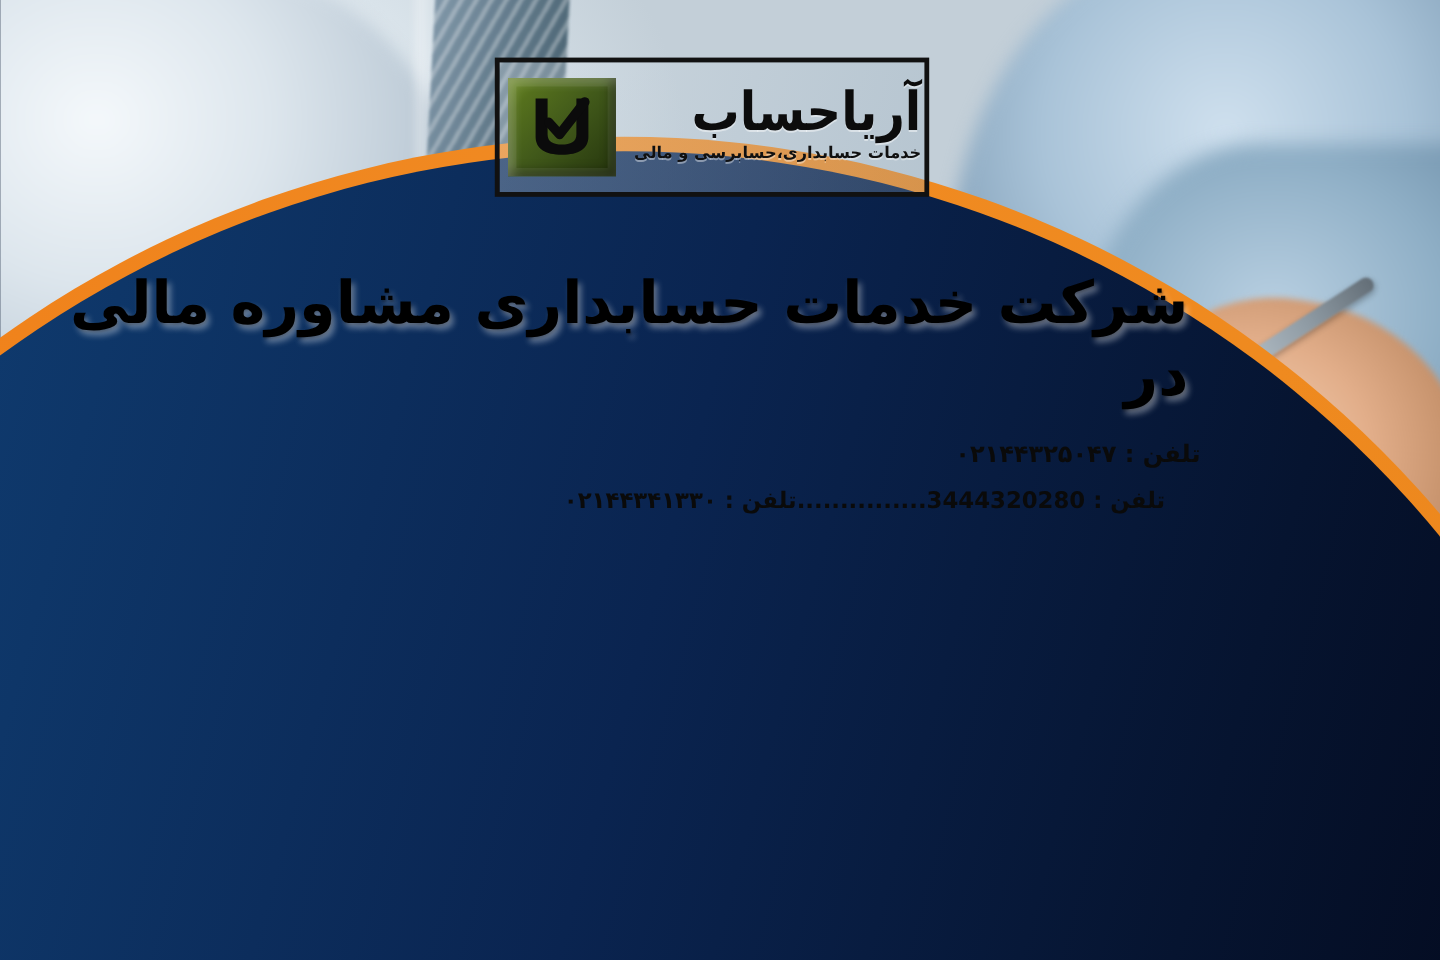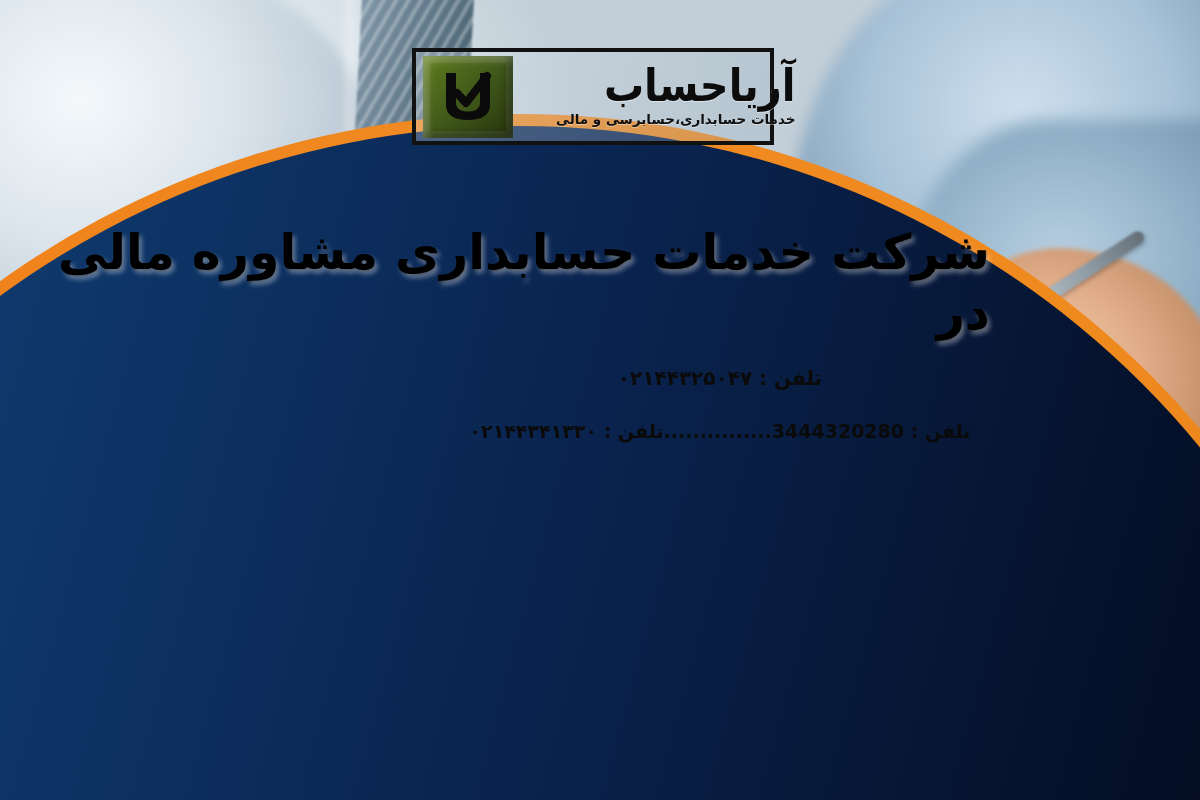--- a/index.html
+++ b/index.html
@@ -236,26 +236,25 @@
     background:linear-gradient(105deg,#12467f 0%,#0e3668 22%,#0a2450 45%,#061430 68%,#03081a 86%,#01040e 100%);
   }
   .orange{
     position:absolute;left:-372px;top:114px;width:1784px;height:1784px;
     border-radius:50%;
     background:linear-gradient(100deg,#f07c16 0%,#f08a22 40%,#ef8a1f 70%,#e8821a 100%);
   }
 
   
   .logo{
-    position:absolute;left:412px;top:48px;width:362px;height:97px;
+    position:absolute;left:412px;top:48px;width:362px;height:116px;
     border:4px solid #111;
     background:linear-gradient(105deg,rgba(226,234,240,.30),rgba(150,172,189,.28));
     display:flex;align-items:center;flex-direction:row-reverse;
     box-sizing:border-box;
-    gap:28px;
   }
   .logo-mark{
     width:90px;height:82px;margin:0 7px;flex:0 0 auto;
     background:linear-gradient(135deg,#6f8c2a 0%,#55701d 18%,#41591a 50%,#2f4212 82%,#243409 100%);
     box-shadow:inset 0 0 0 7px rgba(255,255,255,.07), inset 4px 4px 9px rgba(255,255,255,.22),
                inset -4px -4px 9px rgba(0,0,0,.45);
     display:flex;align-items:center;justify-content:center;
     position:relative;
   }
   .logo-mark svg{display:block;}
@@ -287,21 +286,21 @@
   }
   .headline span{display:block;margin-top:24px;}
 
   
   .phones{
     position:absolute;left:440px;top:368px;width:560px;
     direction:rtl;text-align:center;color:#0a0a0a;
     font-weight:bold;
   }
   .ph-row{white-space:nowrap;}
-  .ph-1{font-size:20px;line-height:1;margin-bottom:34px;text-align:center;}
+  .ph-1{font-size:20px;line-height:1;margin-bottom:20px;text-align:right;}
   .ph-2{font-size:19px;line-height:1;margin-bottom:19px;text-align:center;}
   .ph-3{font-size:19px;line-height:1;text-align:center;}
 </style>
 </head>
 <body>
 
 <div id="stage">
 
   <div class="photo">
     <div class="bg-room"></div>

